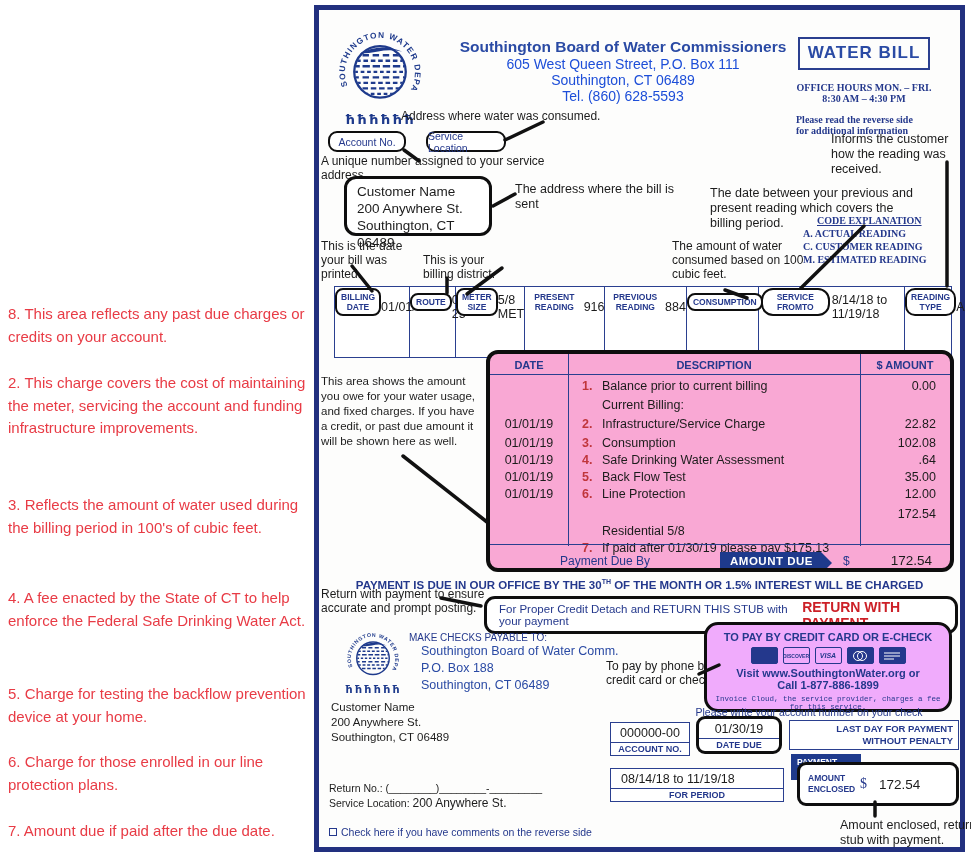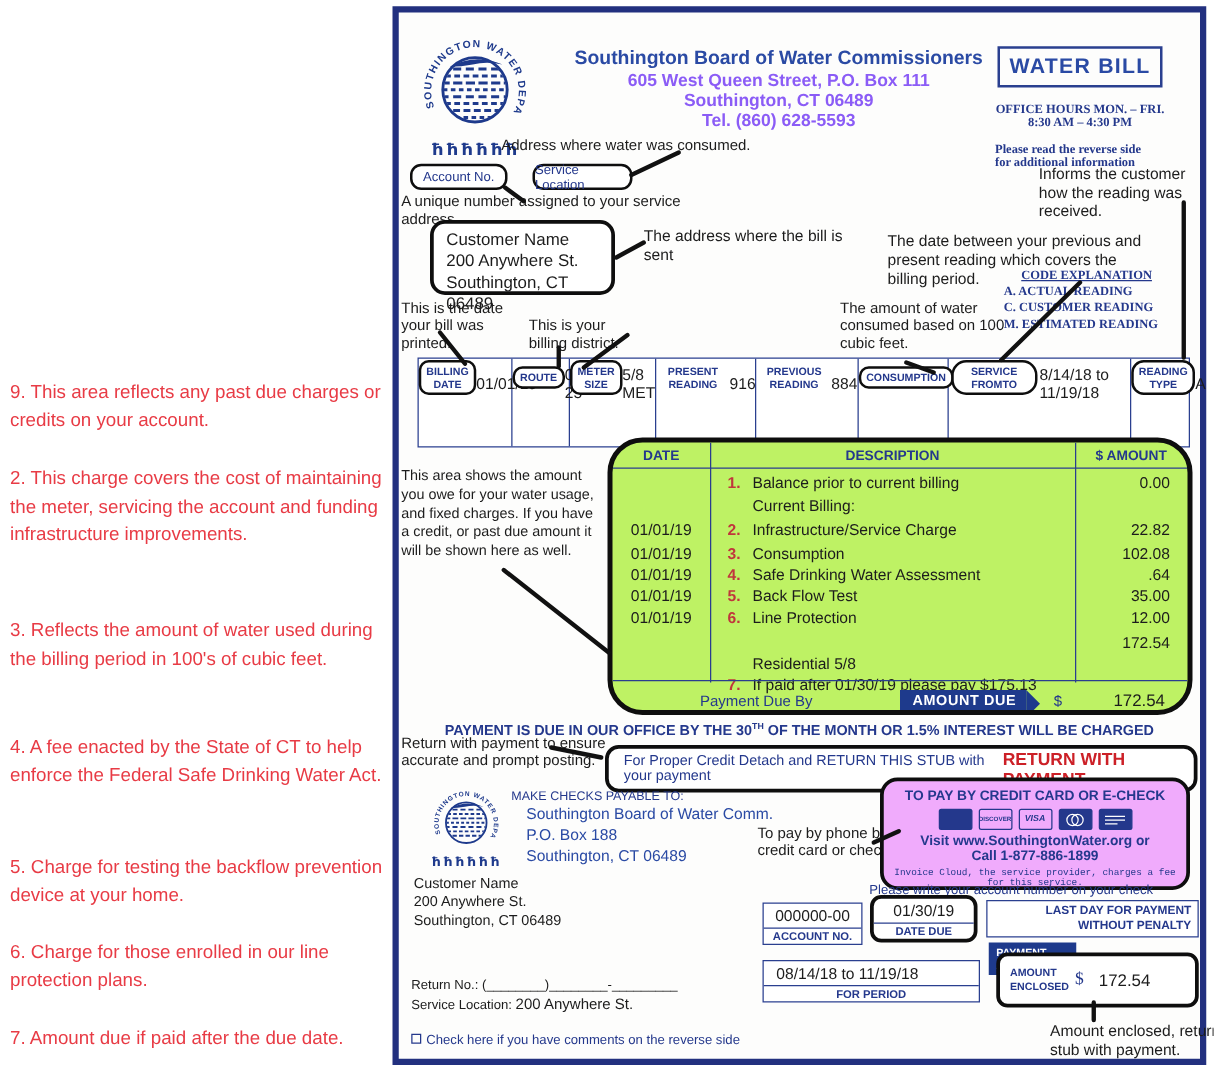--- a/index.html
+++ b/index.html
@@ -9,21 +9,21 @@
 
   
   .red-note { position:absolute; left:8px; width:298px; color:#e83b45; font-size:15px; line-height:1.5; }
 
   
   .bill { position:absolute; left:314px; top:5px; width:651px; height:847px; border:5px solid #22307f; background:#fdfdfc; }
   .bill .abs { position:absolute; }
   .blackbox { border:3px solid #0e0e0e; border-radius:9px; background:#fff; }
 
   .org-title { font-size:15.5px; font-weight:bold; color:#2a4aa4; }
-  .org-line  { font-size:14px; font-weight:bold; color:#8b5cf6; }
+  .org-line  { font-size:14px; font-weight:normal; color:#1d4ed8; }
 
   .waterbill-box { border:2px solid #2a3f8f; text-align:center; padding-top:4px;
                    font-size:17px; letter-spacing:1px; color:#2a4aa4; font-weight:bold; }
   .serif-small { font-family:"Liberation Serif", serif; color:#24388c; font-size:10px; font-weight:bold; }
 
   .ann { font-size:12px; color:#1c1c1c; line-height:1.15; }
   .ann-b { font-size:12.5px; color:#1c1c1c; line-height:1.2; }
 
   .pill { display:flex; align-items:center; justify-content:center;
           font-size:10.5px; color:#24388c; }
@@ -32,21 +32,21 @@
   .mtable { display:flex; border:1.5px solid #2a3f8f; background:#fff; }
   .mcol { border-right:1px solid #2a3f8f; display:flex; flex-direction:row; }
   .mcol:last-child { border-right:none; }
   .mhead { height:30px; display:flex; align-items:center; justify-content:center;
            font-size:8.5px; font-weight:bold; color:#24388c; text-align:center; }
   .mhead .hbox { border:2.5px solid #0e0e0e; border-radius:8px; padding:2px 4px; background:#fff; }
   .mval { height:40px; display:flex; align-items:center; justify-content:center;
           font-size:12.5px; color:#1c1c1c; }
 
   
-  .charges-outer { border:4px solid #0e0e0e; border-radius:28px; background:#bef264; overflow:hidden; }
+  .charges-outer { border:4px solid #0e0e0e; border-radius:12px; background:#f9a8d4; overflow:hidden; }
   .ch-table { position:relative; width:100%; height:100%; font-size:12.5px; }
   .ch-vline { position:absolute; top:0; width:1px; background:#2a3f8f; }
   .ch-head { position:absolute; top:3px; height:16px; display:flex; align-items:center; justify-content:center;
              color:#24388c; font-weight:bold; font-size:11px; width:100%; }
   .ch-row { position:absolute; width:100%; height:17px; }
   .ch-date { position:absolute; left:6px; width:66px; text-align:center; color:#1c1c1c; }
   .ch-num  { position:absolute; left:92px; width:18px; color:#c0363c; font-weight:bold; }
   .ch-desc { position:absolute; left:112px; width:250px; color:#1c1c1c; }
   .ch-amt  { position:absolute; right:14px; width:70px; text-align:right; color:#1c1c1c; }
 
@@ -76,21 +76,21 @@
   .houses { color:#1e3a8c; font-family:"DejaVu Sans", sans-serif; font-weight:bold; letter-spacing:1.5px; }
 
   sup { font-size:7px; vertical-align:super; }
   .checkbox-square { display:inline-block; width:8px; height:8px; border:1.2px solid #24388c; margin-right:4px; }
 </style>
 </head>
 <body>
 
 <div class="canvas">
 
-  <div class="red-note" style="top:303px">9. This area reflects any past due charges or credits on your account.</div>
+  <div class="red-note" style="top:303px">8. This area reflects any past due charges or credits on your account.</div>
   <div class="red-note" style="top:372px">2. This charge covers the cost of maintaining the meter, servicing the account and funding  infrastructure improvements.</div>
   <div class="red-note" style="top:494px">3. Reflects the amount of water used during the billing period in 100's of cubic feet.</div>
   <div class="red-note" style="top:587px">4. A fee enacted by the State of CT to help enforce the Federal Safe Drinking Water Act.</div>
   <div class="red-note" style="top:683px">5. Charge for testing the backflow prevention device at your home.</div>
   <div class="red-note" style="top:751px">6. Charge for those enrolled in our line protection plans.</div>
   <div class="red-note" style="top:820px">7. Amount due if paid after the due date.</div>
 
   <div class="bill">
 
     <div class="abs" style="left:14px; top:14px; width:94px; text-align:center">

